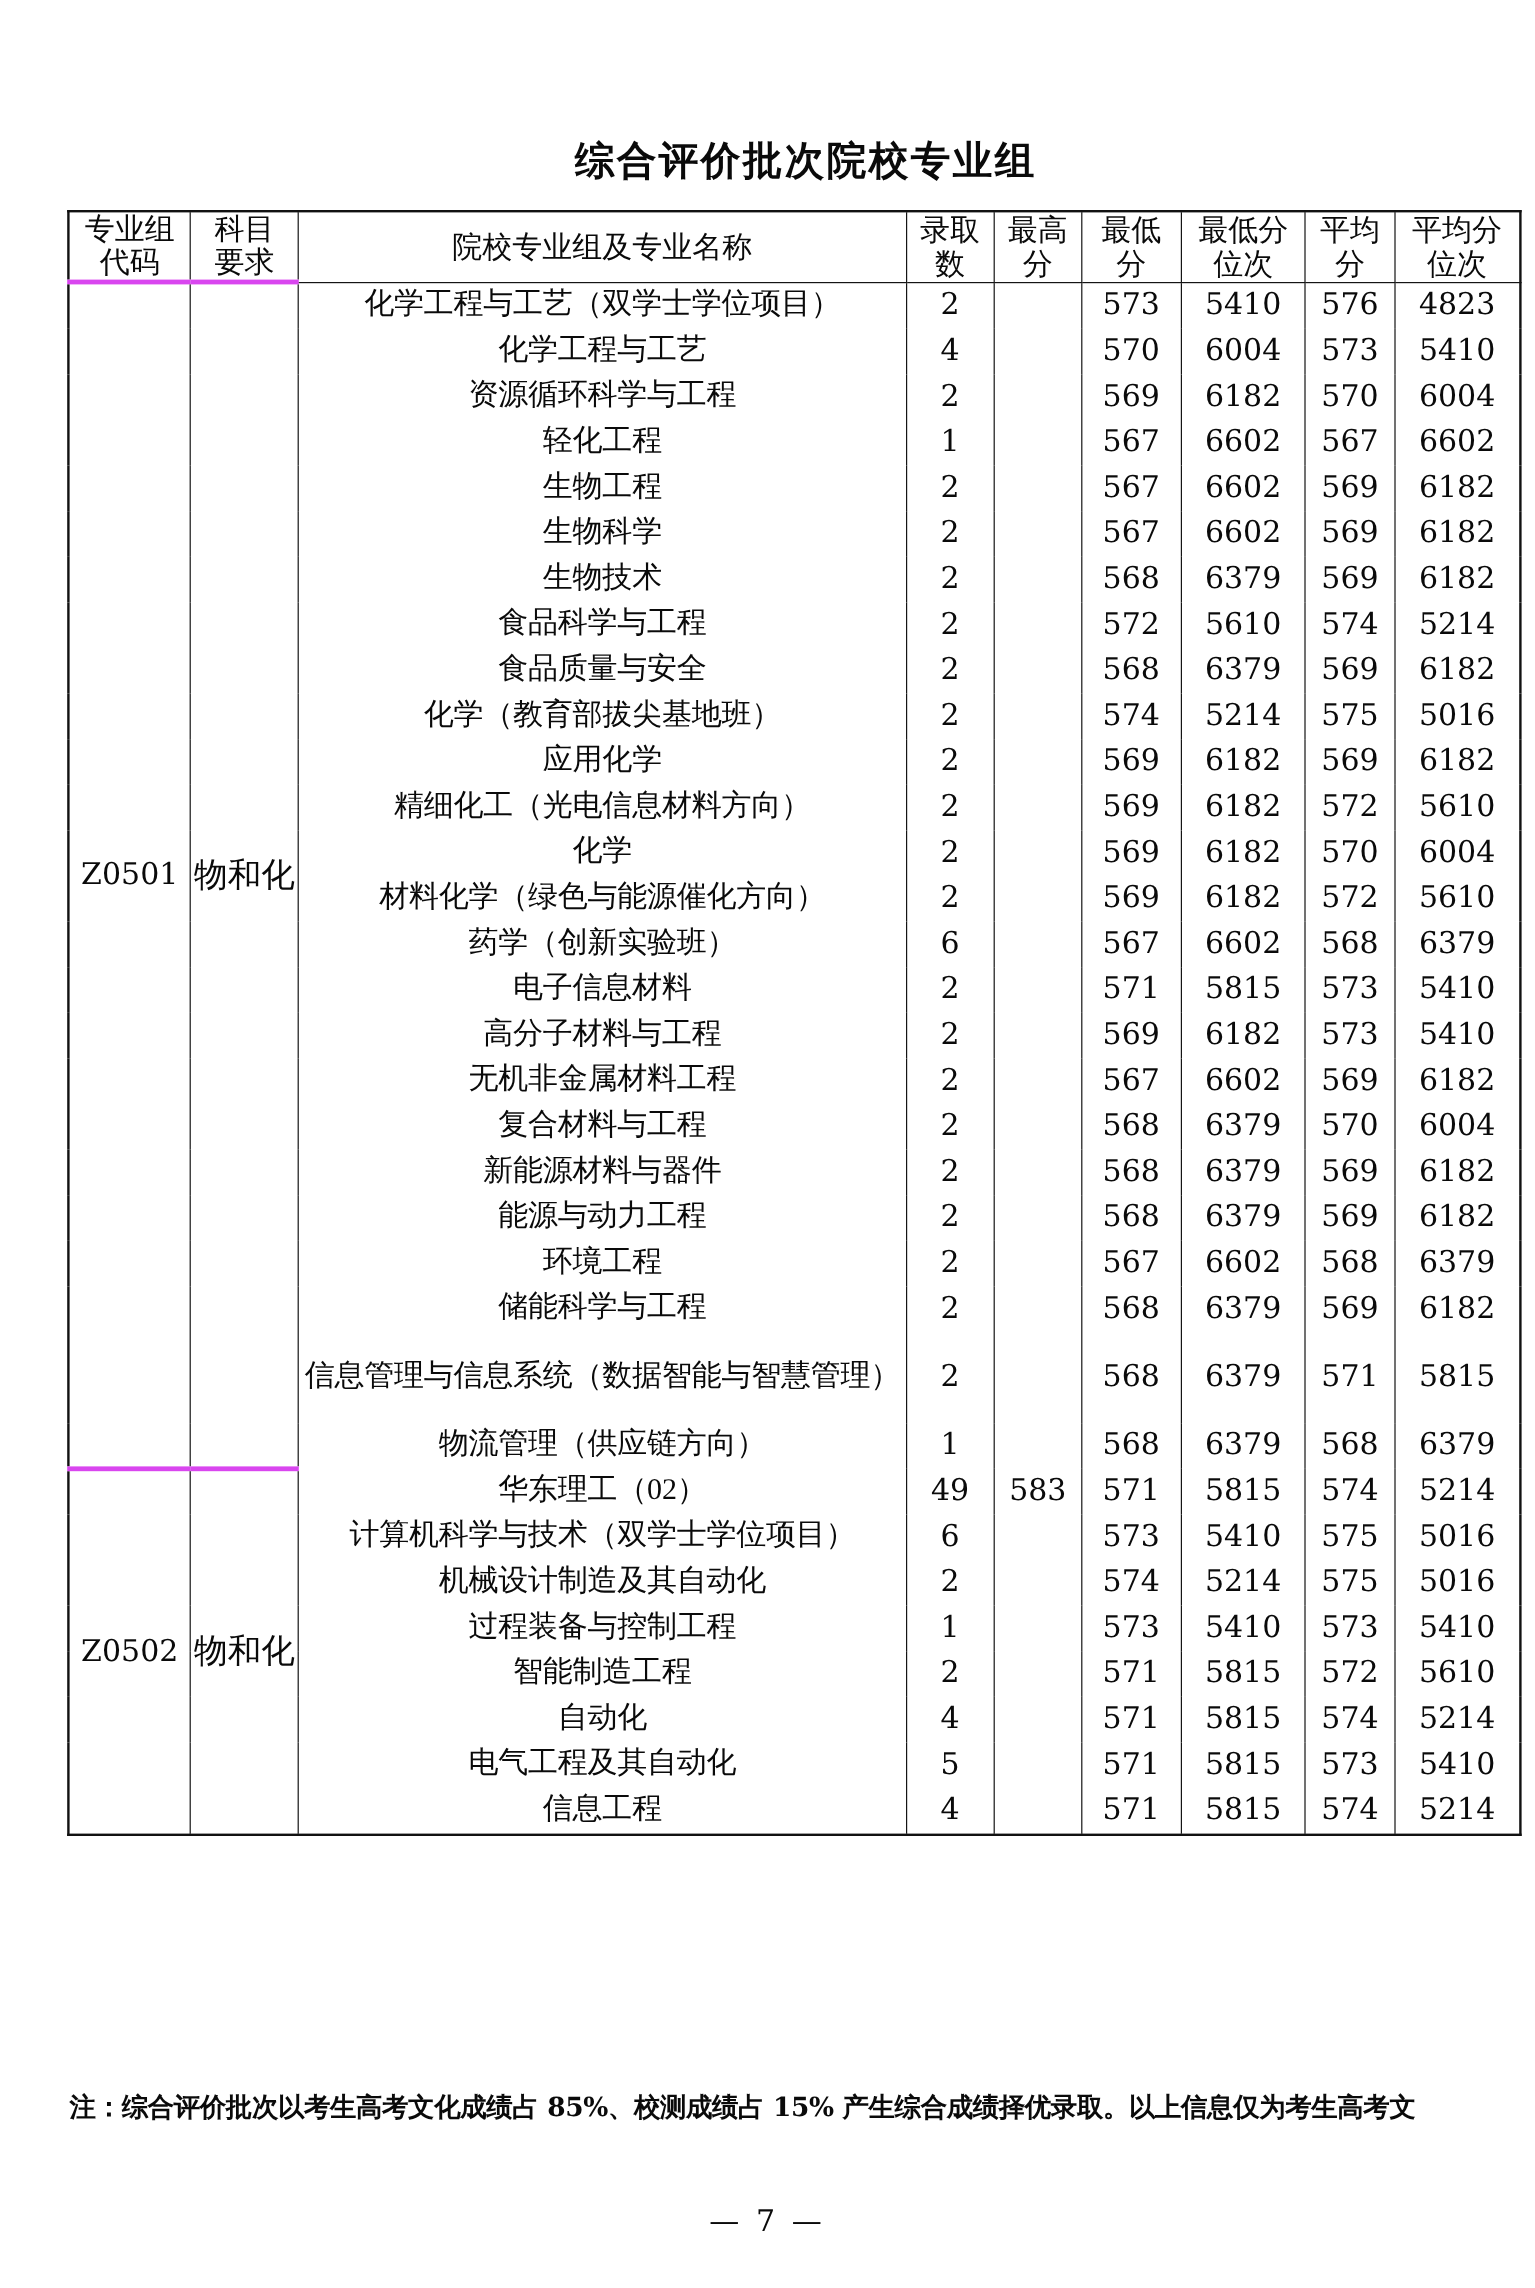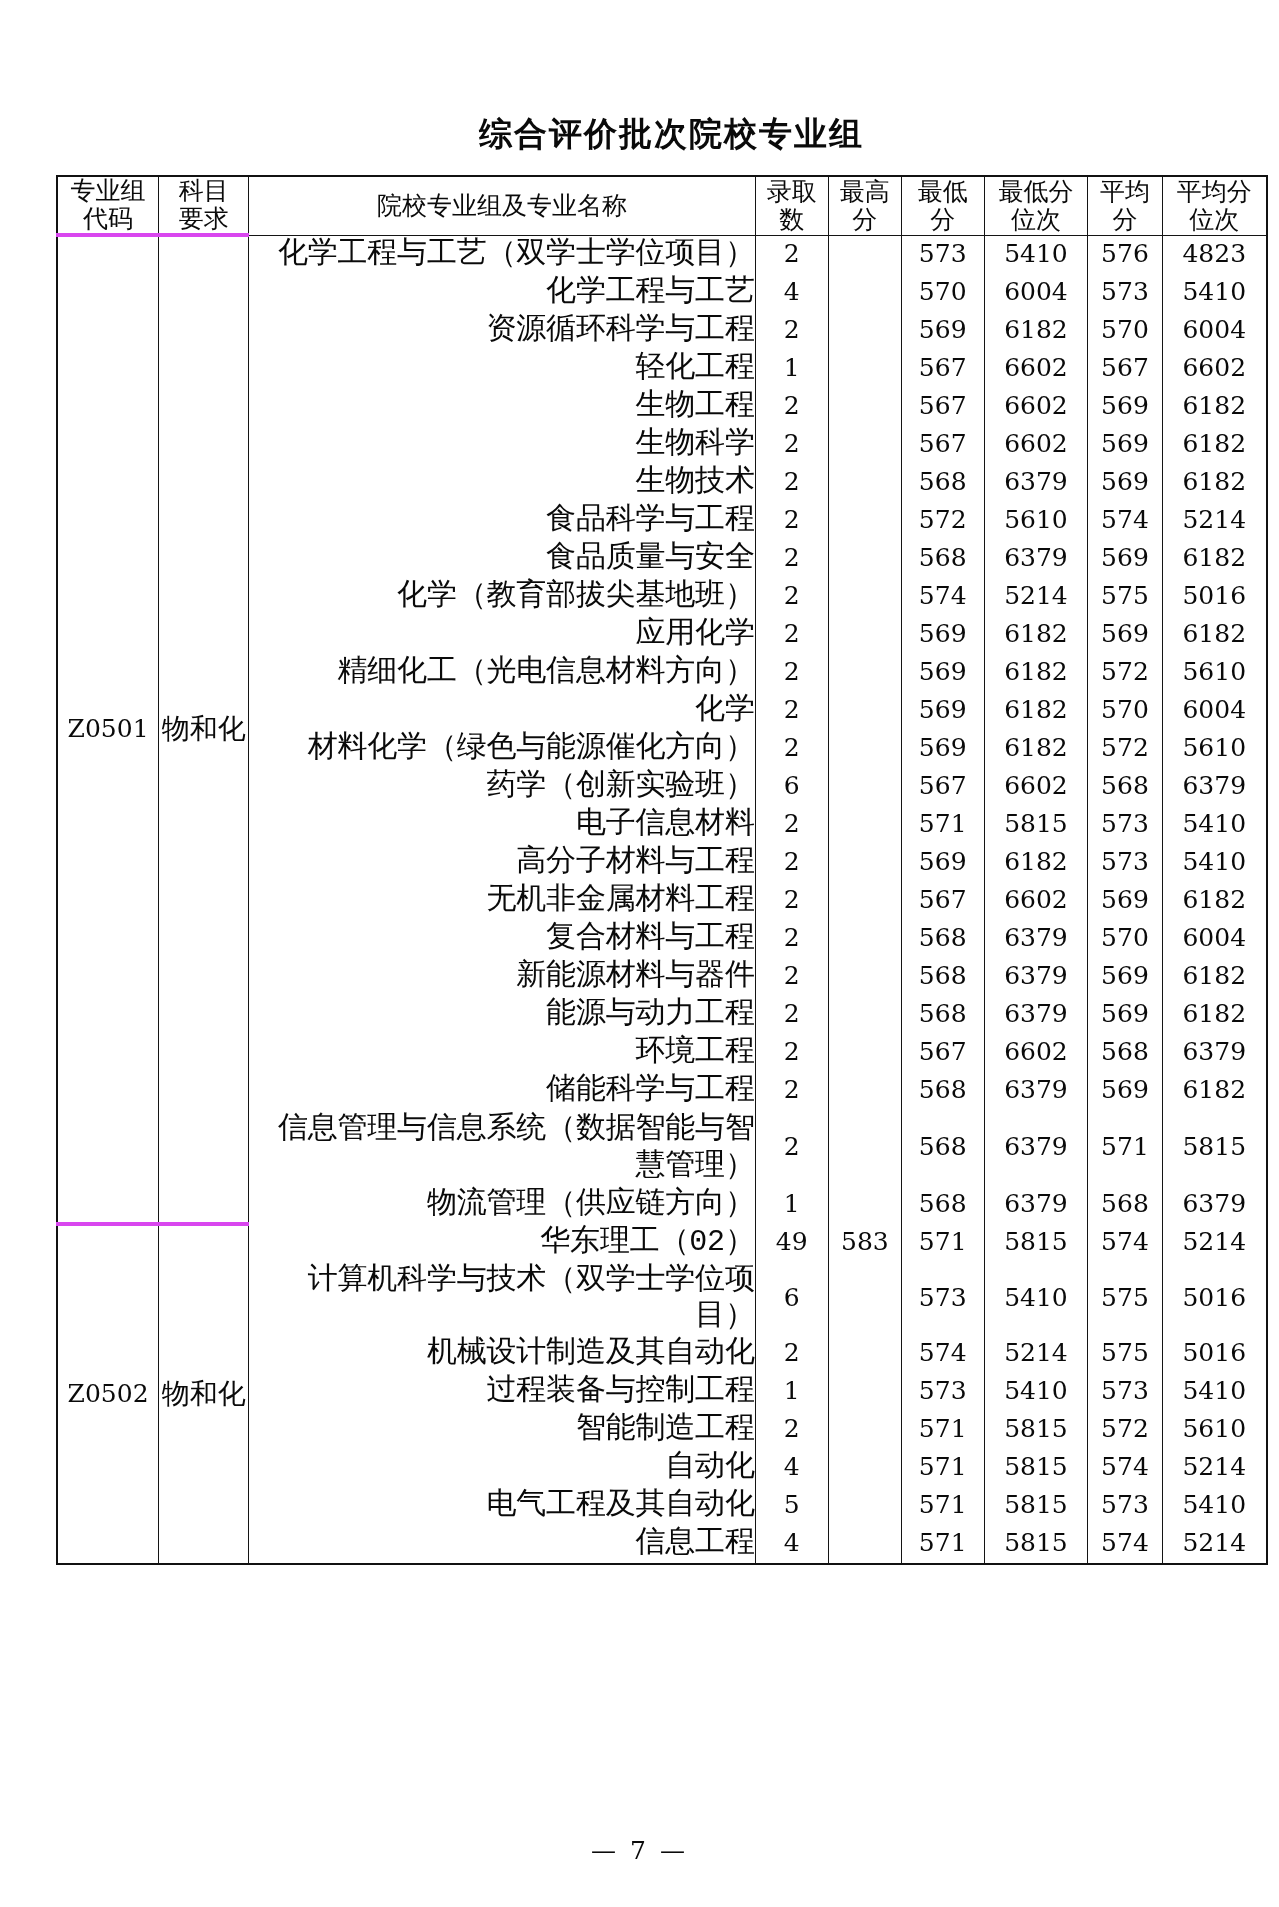--- a/index.html
+++ b/index.html
@@ -90,25 +90,25 @@
     padding-top: 4px;
   }
   td.req {
     text-align: center;
     font-size: 28px;
     vertical-align: top;
     padding-top: 4px;
     font-family: "DejaVu Sans", "Liberation Sans", sans-serif;
   }
   td.name {
-    text-align: right;
+    text-align: center;
     padding-left: 9px;
     padding-right: 4px;
-    font-size: 30px;
-    font-family: Liberation Mono, monospace;
+    font-size: 25px;
+    font-family: Liberation Serif, serif;
     letter-spacing: -0.2px;
   }
   td.num {
     text-align: center;
     font-size: 25px;
     font-family: "DejaVu Serif", "Liberation Serif", serif;
   }
   tr.group-start > td {
     border-top: 4px solid #d946ef;
   }
@@ -500,17 +500,18 @@
             <td class="num vsep">571</td>
             <td class="num vsep">5815</td>
             <td class="num vsep">574</td>
             <td class="num vsep">5214</td>
           </tr>
         </tbody>
     </table>
   </div>
 
   <div class="footnote">
+    <span>注：综合评价批次以考生高考文化成绩占 85%、校测成绩占 15% 产生综合成绩择优录取。以上信息仅为考生高考文</span>
   </div>
 
   <div class="page-number">— 7 —</div>
 
 </div>
 
 </body></html>

